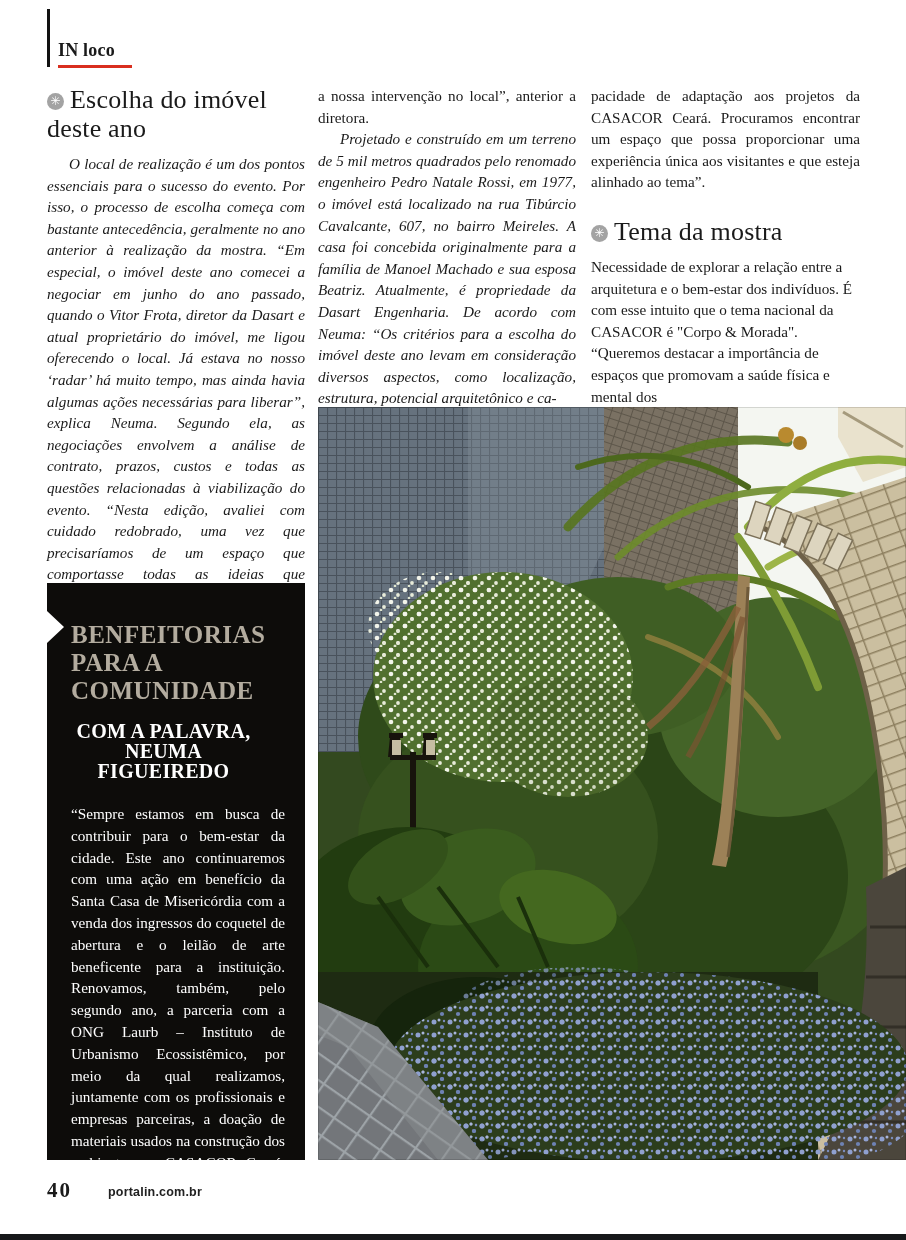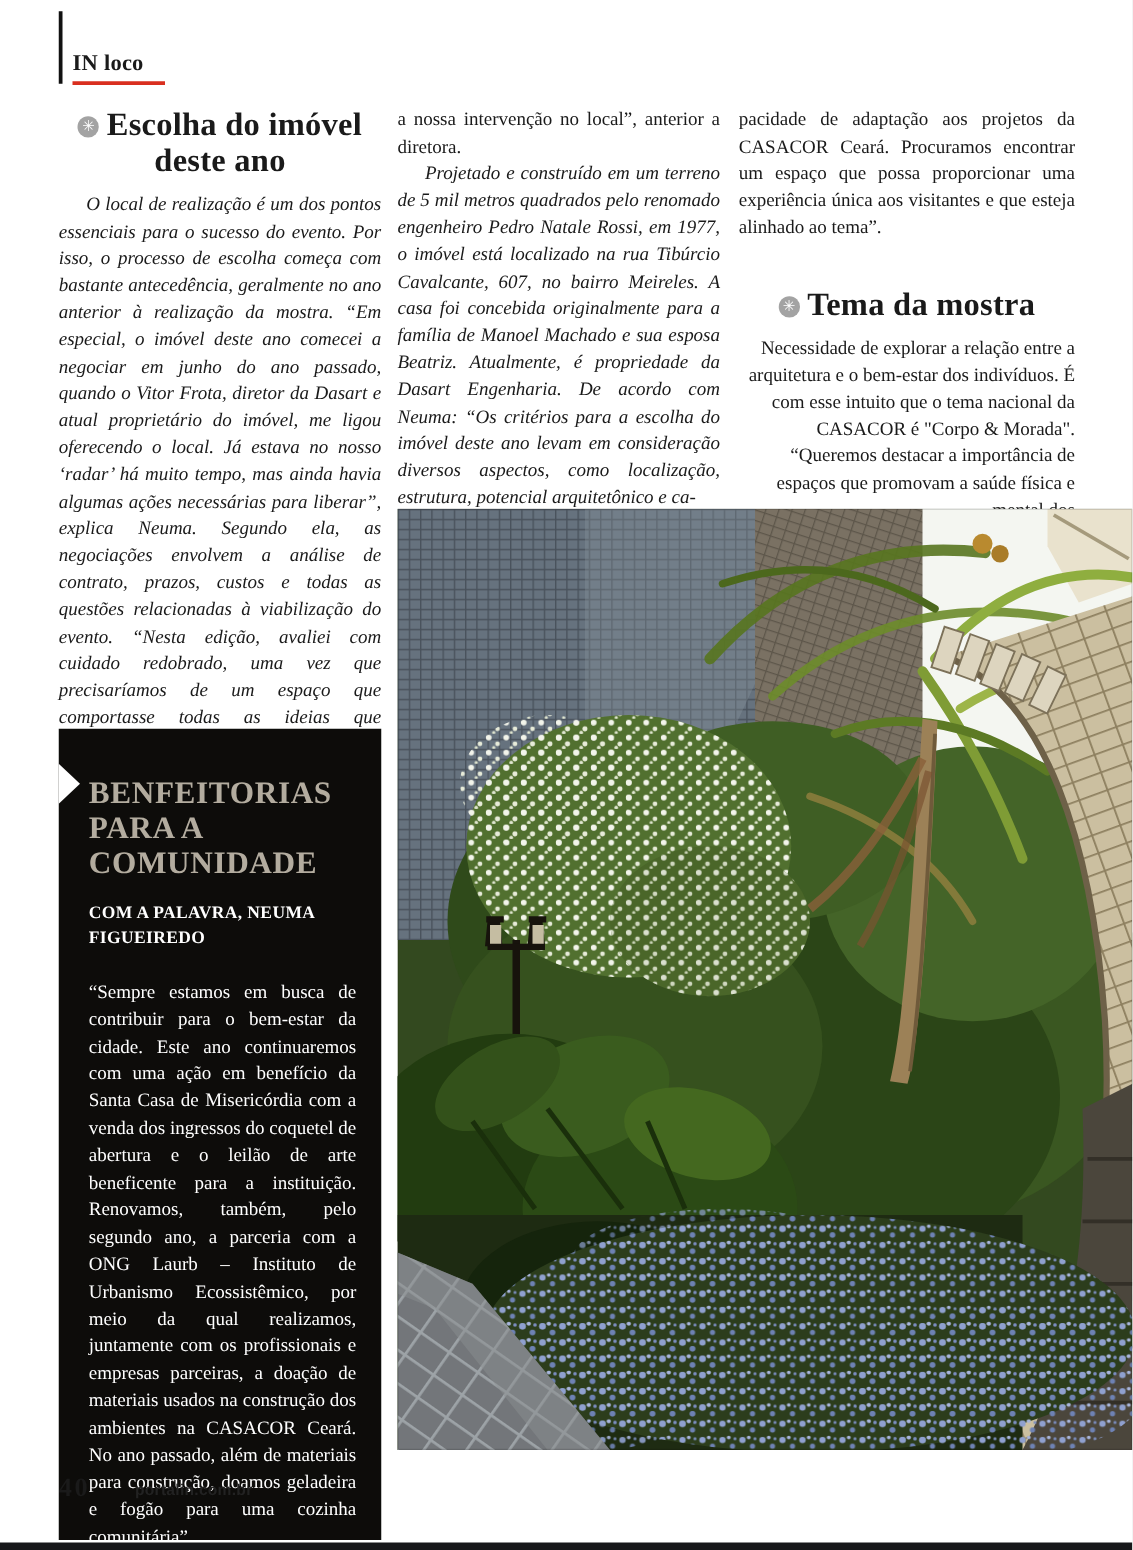--- a/index.html
+++ b/index.html
@@ -9,33 +9,33 @@
   .kicker-bar{position:absolute;left:47px;top:9px;width:3px;height:58px;background:#111;}
   .kicker{position:absolute;left:58px;top:40px;font-size:18px;font-weight:bold;letter-spacing:.2px;}
   .kicker-rule{position:absolute;left:58px;top:65px;width:74px;height:3px;}
   
   .col{position:absolute;top:85px;font-size:15.2px;line-height:21.6px;text-align:justify;}
   .col1{left:47px;width:258px;}
   .col2{left:318px;width:258px;}
   .col3{left:591px;width:269px;}
   .col p{margin:0;}
   .indent{text-indent:22px;font-style:italic;}
-  h2.sec{font-size:26px;line-height:29px;margin:0 0 10px 0;font-weight:bold;letter-spacing:.2px;text-align:center;}
+  h2.sec{font-size:26px;line-height:29px;margin:0 0 10px 0;font-weight:normal;letter-spacing:.2px;text-align:left;}
   .ast{display:inline-block;width:17px;height:17px;border-radius:50%;background:#a3a3a3;color:#fff;
        font-size:12px;line-height:17px;text-align:center;vertical-align:3px;margin-right:6px;
        font-family:"DejaVu Sans",sans-serif;}
   .ast::before{content:"✳";}
-  .ragged{text-align:right;}
-  
-  .blackbox{position:absolute;left:47px;top:583px;width:258px;height:649px;background:#0d0c0a;color:#fff;
+  .ragged{text-align:left;}
+  
+  .blackbox{position:absolute;left:47px;top:583px;width:258px;height:577px;background:#0d0c0a;color:#fff;
             box-sizing:border-box;padding:38px 20px 0 24px;}
   .notch{position:absolute;left:0;top:28px;width:0;height:0;
          border-top:16px solid transparent;border-bottom:16px solid transparent;border-left:17px solid #ffffff;}
   .bb-title{font-size:25px;line-height:28px;font-weight:bold;letter-spacing:.5px;margin:0 0 16px 0;}
-  .bb-sub{font-size:14px;line-height:20px;font-weight:bold;letter-spacing:.3px;margin:0 0 22px 0;max-width:185px;color:#ffffff;}
+  .bb-sub{font-size:20px;line-height:20px;font-weight:bold;letter-spacing:.3px;margin:0 0 22px 0;max-width:185px;color:#ffffff;text-align:center;}
   .bb-quote{font-size:15.2px;line-height:21.8px;text-align:justify;margin:0;}
   
   .photo{position:absolute;left:318px;top:407px;width:588px;height:753px;}
   
   .folio{position:absolute;left:47px;top:1178px;font-size:21px;font-weight:bold;letter-spacing:2px;}
   .site{position:absolute;left:88px;top:1185px;font-family:"Liberation Sans","DejaVu Sans",sans-serif;
         font-size:12.5px;font-weight:bold;color:#222;letter-spacing:.2px;padding-left:20px;}
   .bottom-bar{position:absolute;left:0;top:1234px;width:906px;height:6px;background:#17181a;}
 </style>
 </head>
@@ -51,21 +51,21 @@
     <h2 class="sec"><span class="ast"></span><span>Escolha do imóvel deste ano</span></h2>
     <p class="indent">O local de realização é um dos pontos essenciais para o sucesso do evento. Por isso, o processo de escolha começa com bastante antecedência, geralmente no ano anterior à realização da mostra. “Em especial, o imóvel deste ano comecei a negociar em junho do ano passado, quando o Vitor Frota, diretor da Dasart e atual proprietário do imóvel, me ligou oferecendo o local. Já estava no nosso ‘radar’ há muito tempo, mas ainda havia algumas ações necessárias para liberar”, explica Neuma. Segundo ela, as negociações envolvem a análise de contrato, prazos, custos e todas as questões relacionadas à viabilização do evento. “Nesta edição, avaliei com cuidado redobrado, uma vez que precisaríamos de um espaço que comportasse todas as ideias que imaginamos. Consegui com o Vitor Frota desenvolver uma relação de parceria muito boa que permitiu fecharmos</p>
   </div>
 
   <div class="col col2">
     <p>a nossa intervenção no local”, anterior a diretora.</p>
     <p class="indent">Projetado e construído em um terreno de 5 mil metros quadrados pelo renomado engenheiro Pedro Natale Rossi, em 1977, o imóvel está localizado na rua Tibúrcio Cavalcante, 607, no bairro Meireles. A casa foi concebida originalmente para a família de Manoel Machado e sua esposa Beatriz. Atualmente, é propriedade da Dasart Engenharia. De acordo com Neuma: “Os critérios para a escolha do imóvel deste ano levam em consideração diversos aspectos, como localização, estrutura, potencial arquitetônico e ca-</p>
   </div>
 
   <div class="col col3">
-    <p style="margin-bottom:36px;">pacidade de adaptação aos projetos da CASACOR Ceará. Procuramos encontrar um espaço que possa proporcionar uma experiência única aos visitantes e que esteja alinhado ao tema”.</p>
+    <p style="margin-bottom:24px;">pacidade de adaptação aos projetos da CASACOR Ceará. Procuramos encontrar um espaço que possa proporcionar uma experiência única aos visitantes e que esteja alinhado ao tema”.</p>
     <h2 class="sec"><span class="ast"></span><span>Tema da mostra</span></h2>
     <p class="ragged">Necessidade de explorar a relação entre a arquitetura e o bem-estar dos indivíduos. É com esse intuito que o tema nacional da CASACOR é "Corpo &amp; Morada". “Queremos destacar a importância de espaços que promovam a saúde física e mental dos</p>
   </div>
 
   <div class="blackbox">
     <div class="notch"></div>
     <p class="bb-title" style="color:#b3ac9f;">BENFEITORIAS PARA A COMUNIDADE</p>
     <p class="bb-sub">COM A PALAVRA, NEUMA FIGUEIREDO</p>
     <p class="bb-quote">“Sempre estamos em busca de contribuir para o bem-estar da cidade. Este ano continuaremos com uma ação em benefício da Santa Casa de Misericórdia com a venda dos ingressos do coquetel de abertura e o leilão de arte beneficente para a instituição. Renovamos, também, pelo segundo ano, a parceria com a ONG Laurb – Instituto de Urbanismo Ecossistêmico, por meio da qual realizamos, juntamente com os profissionais e empresas parceiras, a doação de materiais usados na construção dos ambientes na CASACOR Ceará. No ano passado, além de materiais para construção, doamos geladeira e fogão para uma cozinha comunitária”.</p>
   </div>

